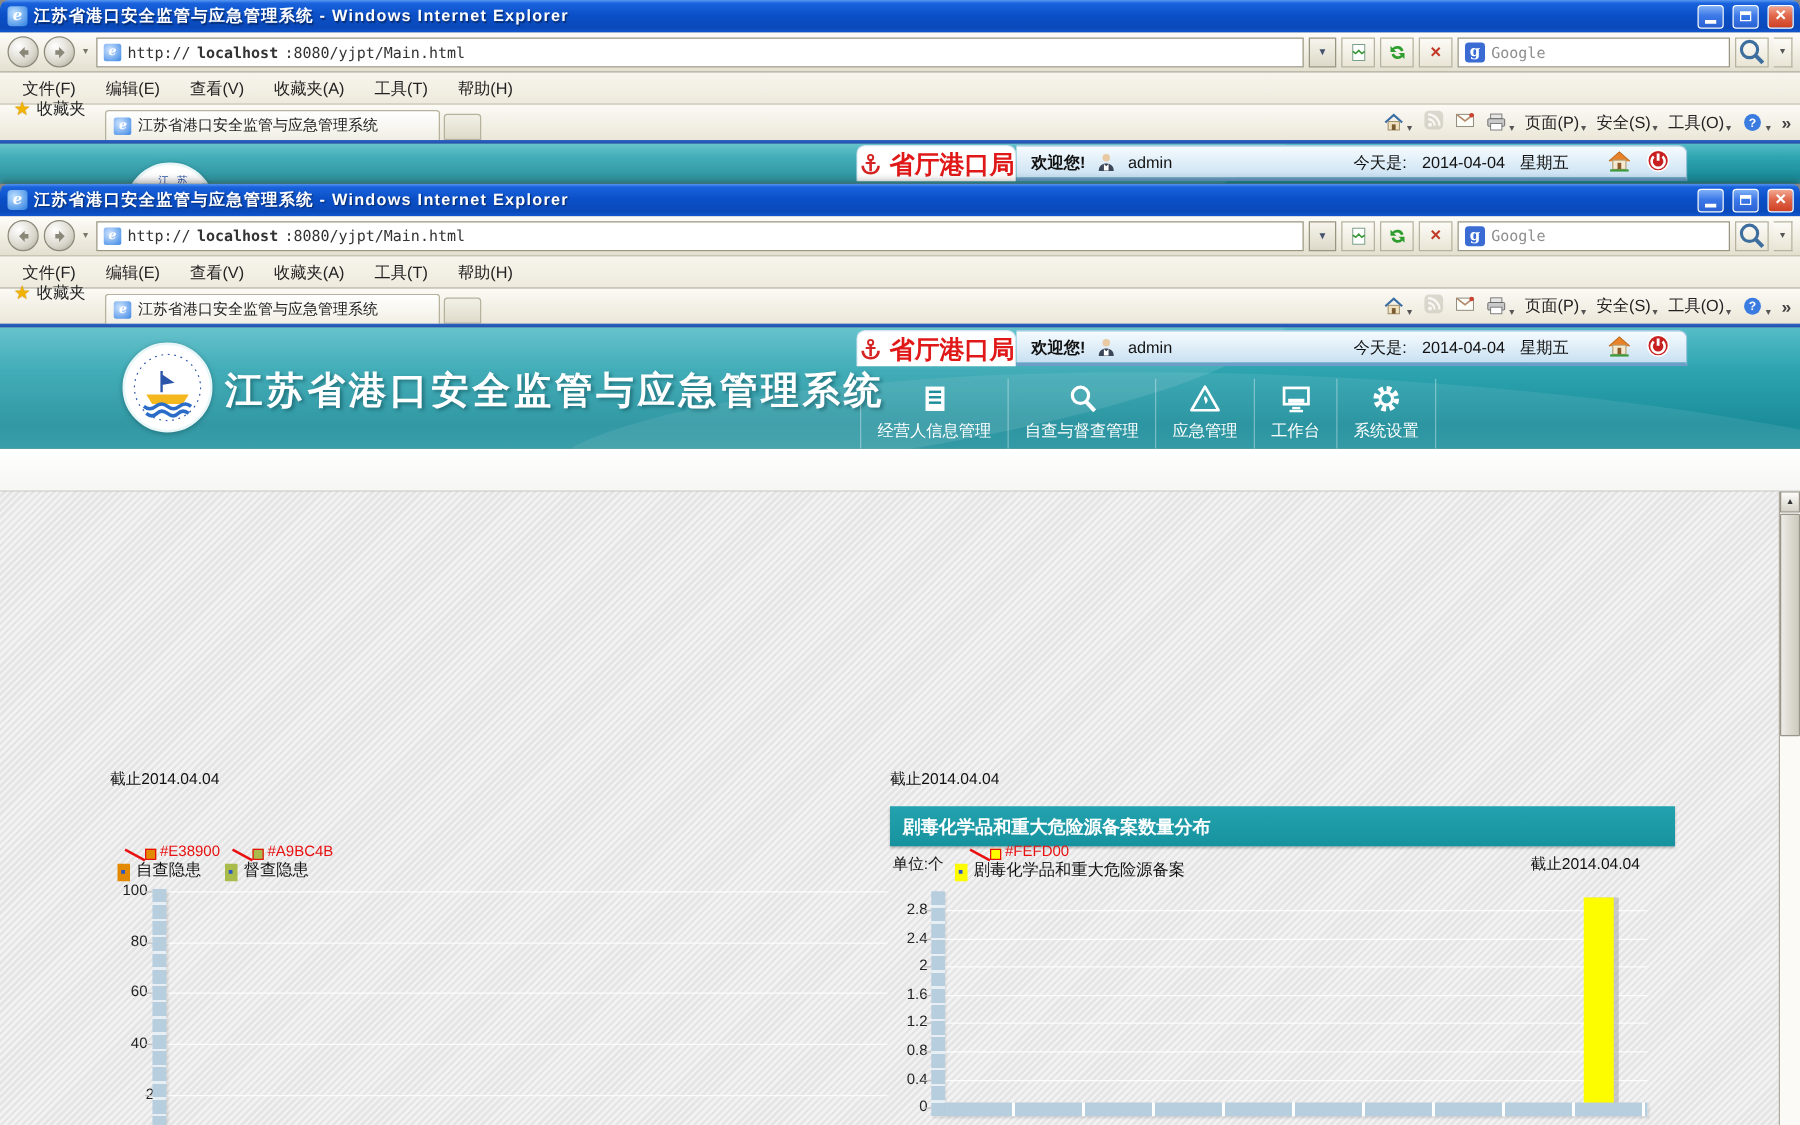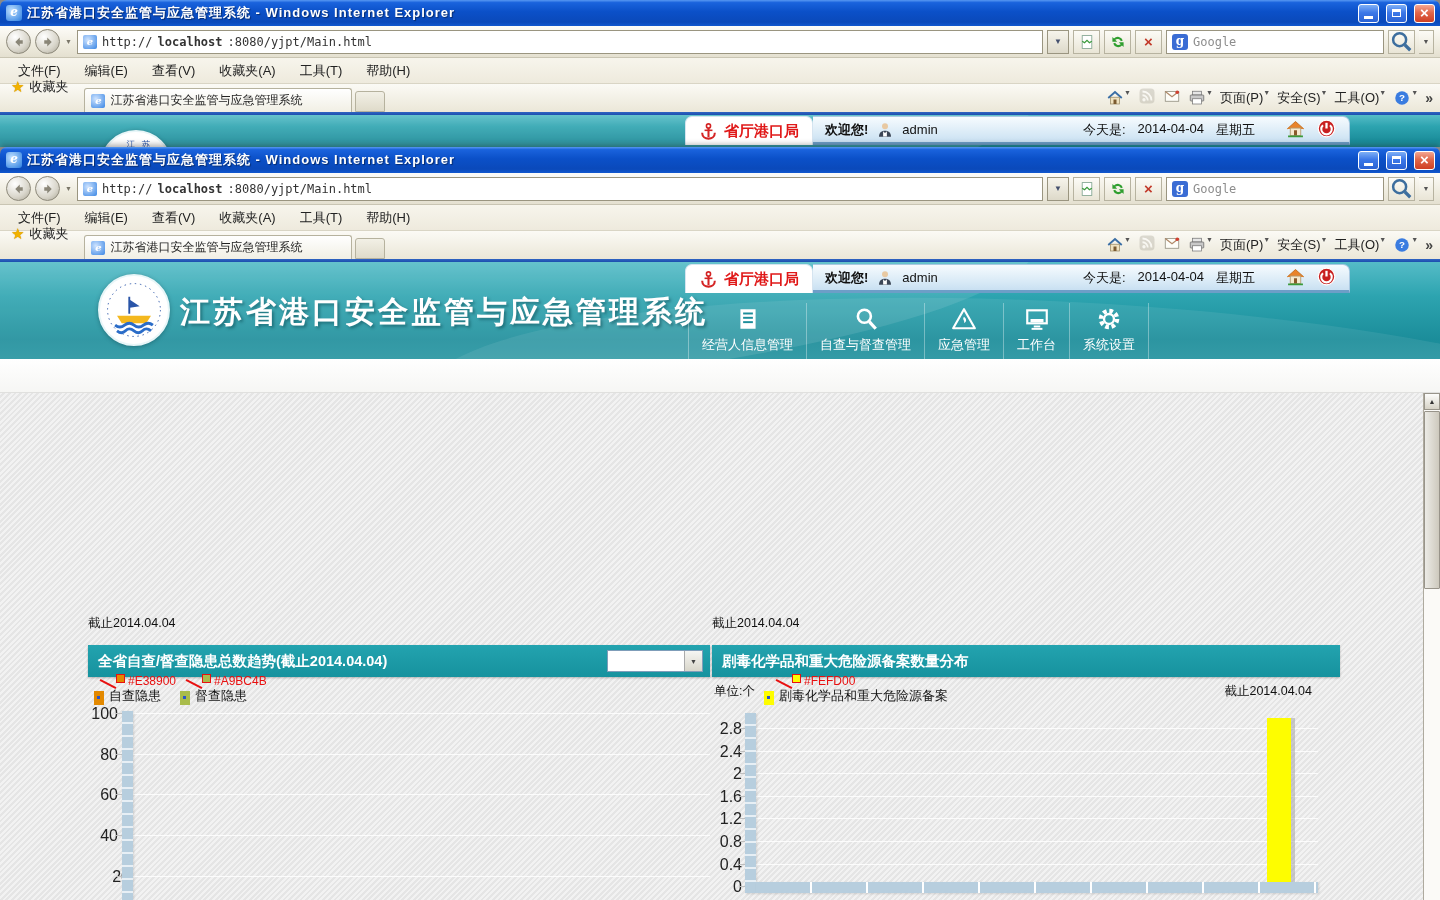--- a/index.html
+++ b/index.html
@@ -57,21 +57,21 @@
   .favbar { height:28px; flex:0 0 28px; display:flex; align-items:flex-end; padding:0 3px;
     background:linear-gradient(180deg,#fbfaf5,#ebe7d8); }
   .fav-btn { display:flex; align-items:center; gap:5px; padding:4px 10px 16px 8px; font-size:13px; color:#222; }
   .star::before { content:"★"; color:#f2b200; text-shadow:0 0 1px #b07800; font-size:15px; }
   .tab { width:268px; height:24px; margin-left:6px; background:linear-gradient(#ffffff,#f1efe4); border:1px solid #b6b29e; border-bottom:none;
     border-radius:3px 3px 0 0; display:flex; align-items:center; gap:5px; padding:0 6px; font-size:12px; color:#222; overflow:hidden; white-space:nowrap; }
   .tab-stub { width:30px; height:21px; margin-left:3px; background:linear-gradient(#f2f0e6,#dfdbca); border:1px solid #b6b29e; border-radius:3px 3px 0 0; }
   .cmd-right { margin-left:auto; display:flex; align-items:center; gap:7px; padding:0 4px 4px 0; font-size:13px; color:#222; }
   .cmd-right svg { width:18px; height:18px; }
   .cmd-caret { font-size:7px; color:#555; margin-left:-3px; }
-  .cmd-text { display:flex; align-items:flex-start; gap:3px; }
+  .cmd-text { display:flex; align-items:flex-end; gap:3px; }
   .overflow-chevrons::before { content:"»"; font-size:14px; color:#444; font-weight:bold; }
   .dim { opacity:.45; }
 
   .blue-divider { height:3px; flex:0 0 3px; background:linear-gradient(#2f64c2,#1c4fae); }
 
   
   .band-teal { position:relative; flex:1; overflow:hidden;
     background:linear-gradient(180deg,#55bcc7 0%,#2da4b0 35%,#1b8d9a 80%,#23939f 100%); }
   .band-teal::before { content:""; position:absolute; left:-160px; top:-90px; width:1200px; height:220px; border-radius:50%;
     background:rgba(255,255,255,.10); transform:rotate(-4deg); }
@@ -87,25 +87,25 @@
     padding:0 13px 5px 13px; border-left:1px solid rgba(255,255,255,.35); color:#fff; font-size:13px; white-space:nowrap; }
   .nav-item:last-child { border-right:1px solid rgba(255,255,255,.35); }
   .nav-item svg { width:26px; height:26px; }
   .nav-item.disabled { opacity:.5; }
 
   
   .user-strip { position:absolute; left:685px; width:665px; height:29px; display:flex; z-index:5; font-size:13px; }
   .strip-tab { flex:0 0 128px; background:#fff; border:1px solid #d5e4f0; border-bottom:none; border-radius:7px 7px 0 0;
     display:flex; align-items:center; justify-content:center; gap:6px; }
   .strip-tab svg { width:19px; height:19px; }
-  .strip-org { color:#e01818; font-weight:bold; font-size:15px; }
+  .strip-org { color:#e01818; font-weight:bold; font-size:20px; }
   .strip-main { flex:1; background:linear-gradient(180deg,#f6fbfe,#d7e9f6 70%,#c9e0f2); border:1px solid #a9c9e2; border-left:none;
     border-bottom:3px solid #6d9ec7; border-radius:0 7px 0 0; display:flex; align-items:center; padding:0 12px; gap:8px; color:#111; }
   .strip-main svg.person { width:18px; height:18px; }
-  .strip-today { margin-left:auto; display:flex; gap:12px; }
+  .strip-today { margin-left:auto; display:flex; gap:12px; align-items:center; }
   .strip-icons { display:flex; gap:10px; align-items:center; margin-left:22px; }
   .strip-icons svg { width:21px; height:21px; }
   .welcome { font-weight:bold; }
 
   .white-gap { height:34px; flex:0 0 34px; background:linear-gradient(#ffffff,#f6f6f4); border-bottom:1px solid #e0e0de; }
 
   
   .workarea { position:relative; flex:1; overflow:hidden;
     background:repeating-linear-gradient(135deg,#f2f2f2 0px,#f2f2f2 2px,#e5e5e5 2px,#e5e5e5 4px); }
 
@@ -119,27 +119,27 @@
   .title-select .sel-val { flex:1; }
   .title-select .sel-btn { width:18px; background:linear-gradient(#f6f6f3,#d9d6ca); border-left:1px solid #aaa;
     display:flex; align-items:center; justify-content:center; font-size:7px; color:#444; }
 
   .legend-item { position:absolute; display:flex; align-items:flex-end; gap:5px; font-size:13px; color:#111; }
   .swatch { position:relative; width:10px; height:14px; }
   .swatch::after { content:""; position:absolute; left:3px; top:5px; width:3px; height:3px; background:#2a55c8; }
   .sw-orange { background:#E38900; }
   .sw-olive  { background:#A9BC4B; }
   .sw-yellow { background:#FEFD00; }
-  .anno { position:absolute; left:22px; top:-13px; display:flex; align-items:flex-start; gap:3px; white-space:nowrap; }
+  .anno { position:absolute; left:22px; top:-13px; display:flex; align-items:flex-end; gap:3px; white-space:nowrap; }
   .anno::before { content:""; position:absolute; left:-17px; top:9px; width:18px; height:2px; background:#e81010; transform:rotate(28deg); }
   .anno-sq { width:9px; height:9px; border:1px solid #e81010; }
   .anno-sq.sw-yellow { border-color:#e81010; }
   .anno-text { color:#e81010; font-size:12px; }
 
-  .ytick { position:absolute; width:30px; text-align:right; font-size:16px; color:#222; }
+  .ytick { position:absolute; width:30px; text-align:right; font-size:12px; color:#222; }
   .tickmark { position:absolute; width:6px; height:1px; background:#bfbfbf; }
   .gridline { position:absolute; height:1px; background:rgba(255,255,255,.85); }
   .axis-band-v { position:absolute; width:11px;
     background:repeating-linear-gradient(180deg,#b7cede 0 11px,#e7eff5 11px 13px); box-shadow:1px 1px 2px rgba(0,0,0,.12); }
   .axis-band-h { position:absolute; height:11px;
     background:repeating-linear-gradient(90deg,#b7cede 0 54px,#ffffff 54px 56px); box-shadow:1px 1px 2px rgba(0,0,0,.12); }
   .bar { position:absolute; width:24px; background:#FEFD00; box-shadow:4px 0 0 rgba(150,150,150,.45); }
 
   
   .scrollbar { position:absolute; right:0; top:0; bottom:0; width:17px; background:#fbfaf7; border-left:1px solid #aeaa9e; }
@@ -559,27 +559,20 @@
         </span>
       </div>
     </div>
 
     <div class="white-gap"></div>
 
     <div class="workarea">
 
       <div class="chart-panel panel-left">
         <div class="chart-caption" style="left:0; top:222px;">截止2014.04.04</div>
-        <div class="chart-titlebar" style="top:252px;">
-          <span>全省自查/督查隐患总数趋势(截止2014.04.04)</span>
-          <span class="title-select">
-            <span class="sel-val"></span>
-            <span class="sel-btn">▼</span>
-          </span>
-        </div>
         <div class="legend-item" style="left:6px; top:294px;">
           <span class="swatch sw-orange"></span>
           <span>自查隐患</span>
           <span class="anno">
             <span class="anno-sq sw-orange"></span>
             <span class="anno-text">#E38900</span>
           </span>
         </div>
         <div class="legend-item" style="left:92px; top:294px;">
           <span class="swatch sw-olive"></span>

